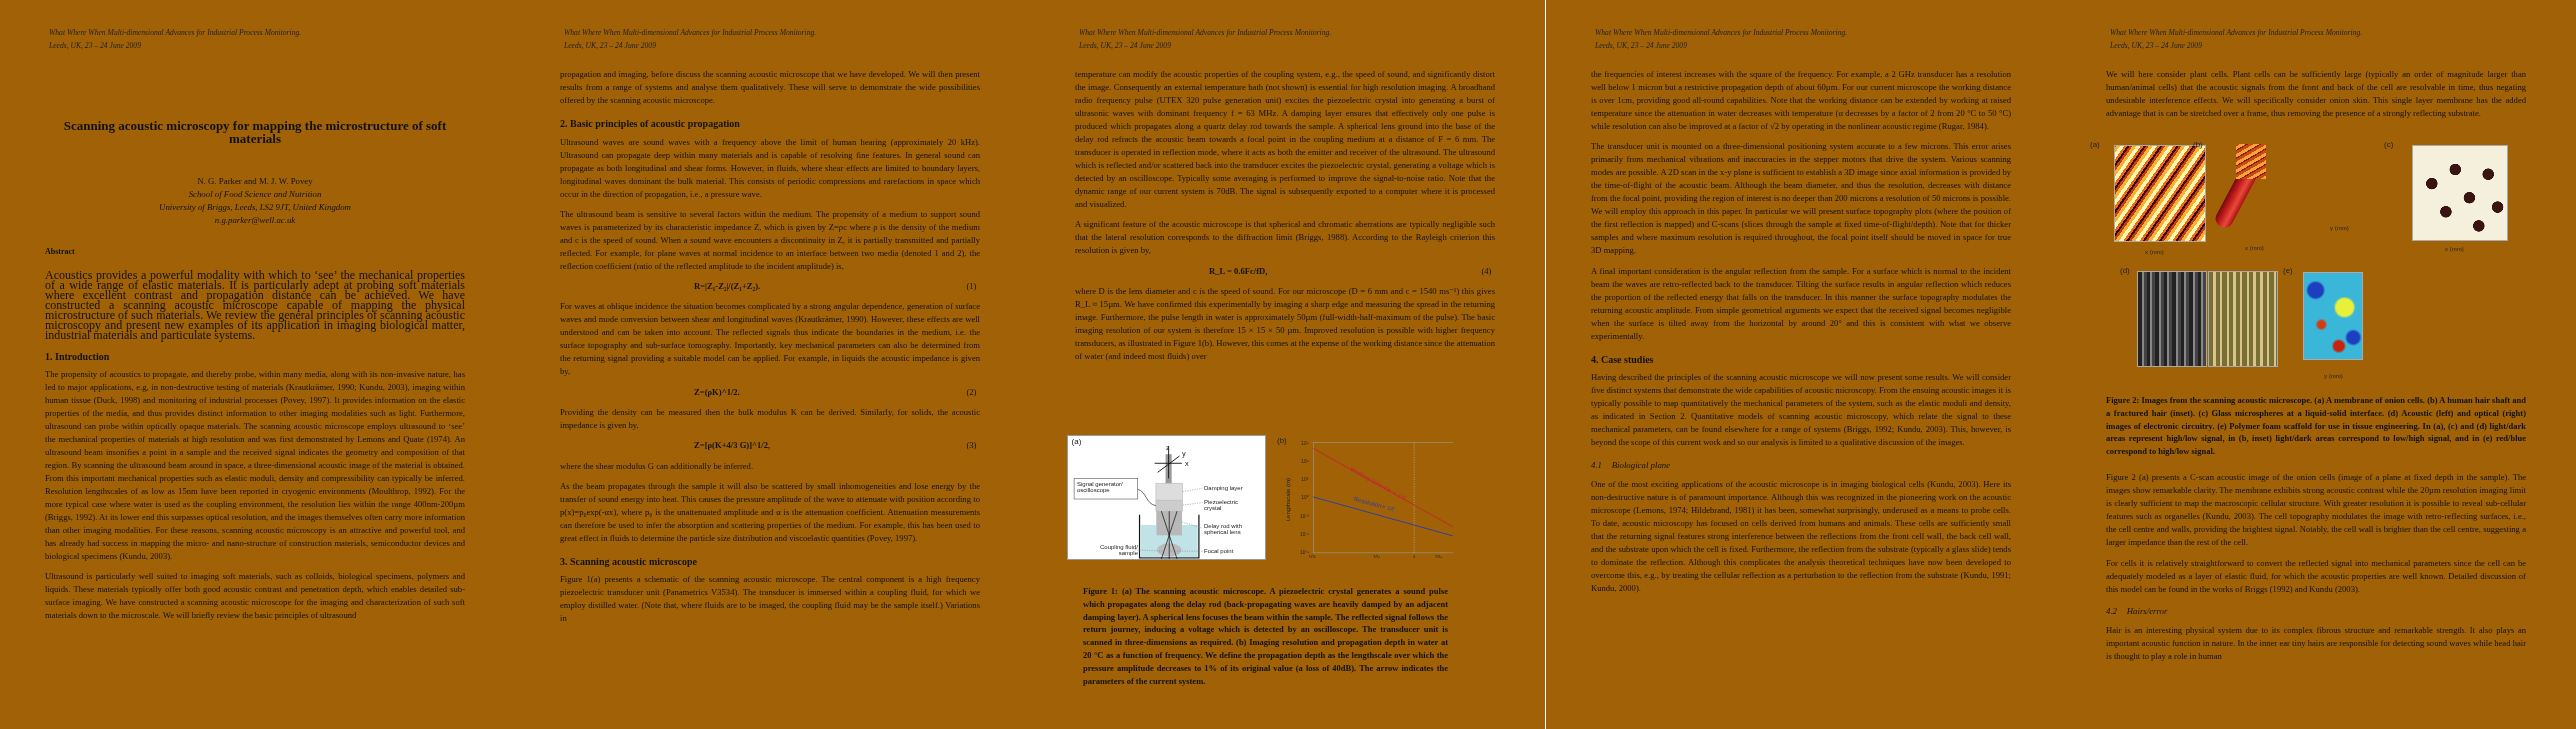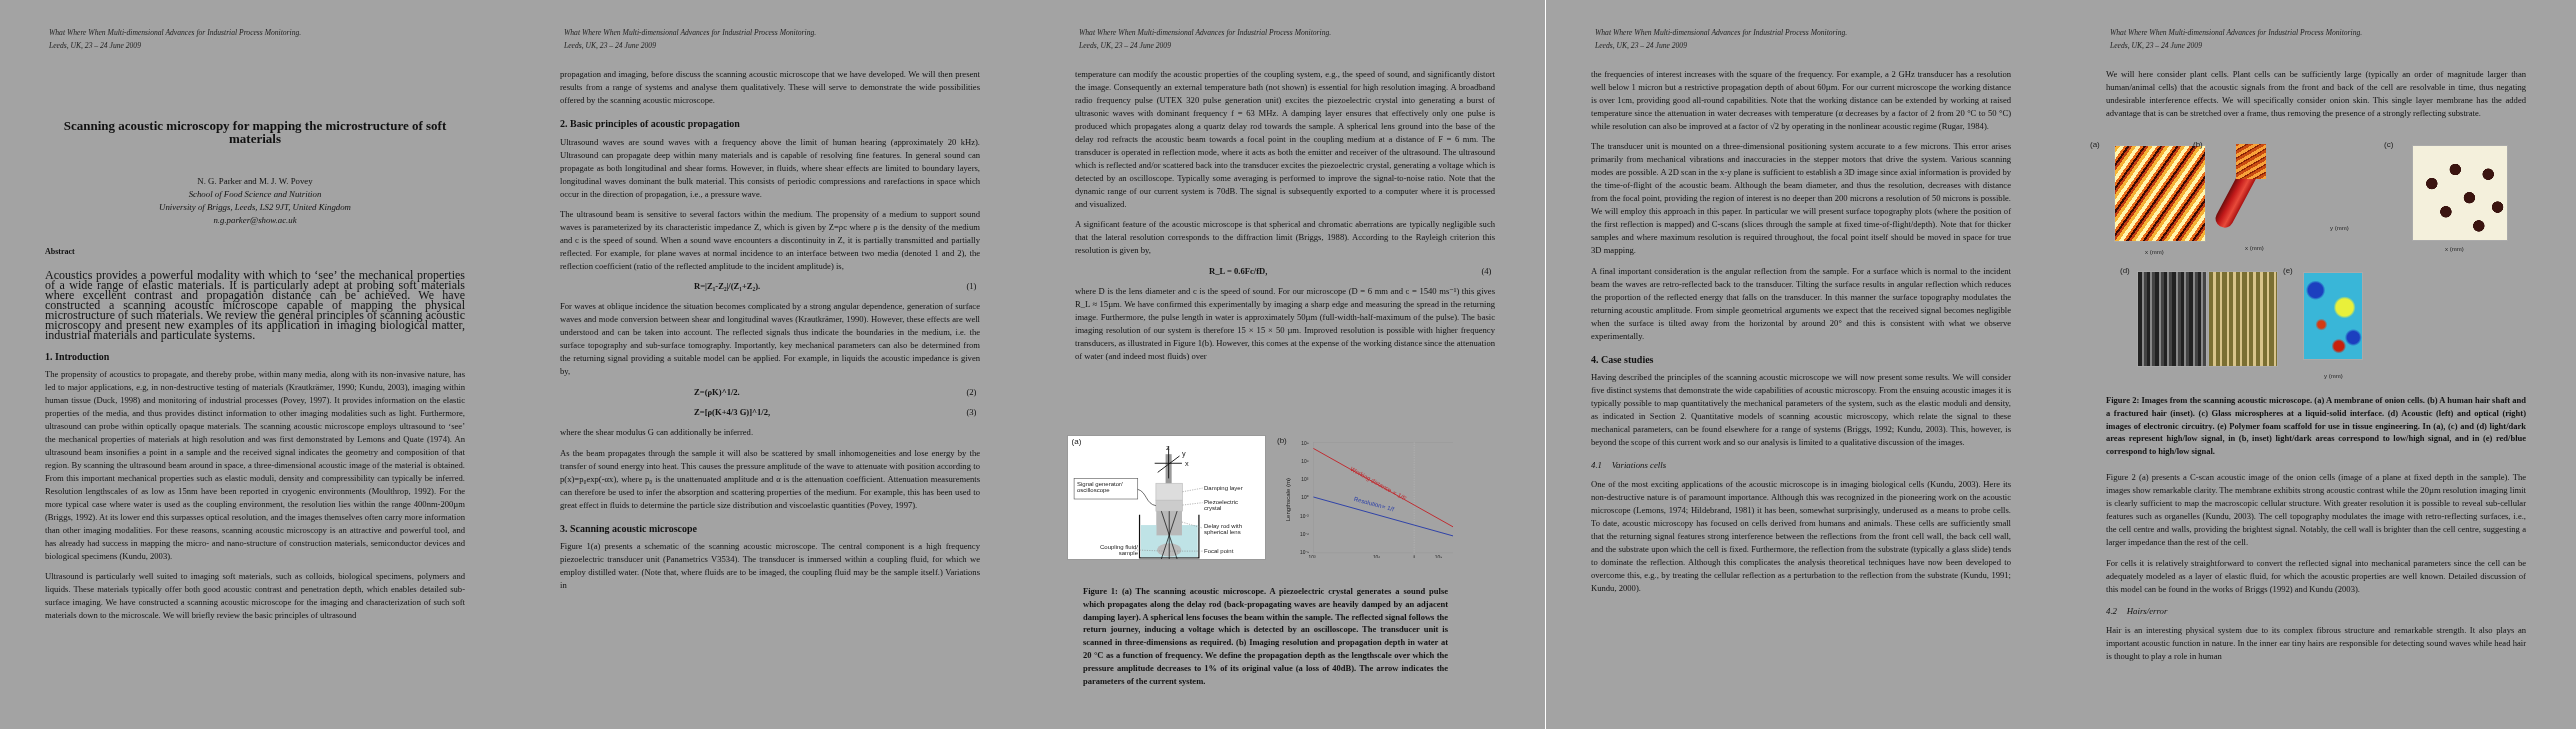--- a/index.html
+++ b/index.html
@@ -1,17 +1,17 @@
 <!DOCTYPE html>
 <html style="font-size:9.7px"><head>
 <meta charset="utf-8">
 <style>
   html,body{margin:0;padding:0;background:#fff;}
   body{width:2576px;height:729px;overflow:hidden;position:relative;font-family:"Liberation Serif","DejaVu Serif",serif;color:#111;}
-  .page{position:absolute;top:0;width:515px;height:729px;background:#a3a3a3;}
+  .page{position:absolute;top:0;width:515px;height:729px;background:#a16207;}
   .inner{position:absolute;left:45px;top:0;width:420px;}
   .hdr{position:absolute;left:49px;top:27px;font-style:italic;font-size:7.6px;line-height:12.8px;color:#222;}
   .body{font-size:8.6px;line-height:13px;text-align:justify;}
   .body p{margin:0 0 7.3px 0;}
   h2{font-size:10px;font-weight:bold;margin:11px 0 5.5px 0;line-height:12px;}
   h3{font-size:8.8px;font-style:italic;font-weight:normal;margin:9.7px 0 6px 0;}
   h3 .num{display:inline-block;width:20.7px;}
   .title{text-align:center;font-weight:bold;font-size:13px;line-height:12.8px;margin-top:120px;}
   .authors{text-align:center;font-size:8.8px;line-height:13px;margin-top:29px;}
   .authors .it{font-style:italic;}
@@ -35,21 +35,21 @@
   <div class="hdr">
     <div>What Where When Multi-dimensional Advances for Industrial Process Monitoring.</div>
     <div>Leeds, UK, 23 – 24 June 2009</div>
   </div>
   <div class="inner">
     <div class="title" style="padding:0 18px;">Scanning acoustic microscopy for mapping the microstructure of soft materials</div>
     <div class="authors">
       <div>N. G. Parker and M. J. W. Povey</div>
       <div class="it">School of Food Science and Nutrition</div>
       <div class="it">University of Briggs, Leeds, LS2 9JT, United Kingdom</div>
-      <div class="it">n.g.parker@show.ac.uk</div>
+      <div class="it">n.g.parker@well.ac.uk</div>
     </div>
     <div class="abs-h">Abstract</div>
     <div class="abstract">Acoustics provides a powerful modality with which to ‘see’ the mechanical properties of a wide range of elastic materials. It is particularly adept at probing soft materials where excellent contrast and propagation distance can be achieved. We have constructed a scanning acoustic microscope capable of mapping the physical microstructure of such materials. We review the general principles of scanning acoustic microscopy and present new examples of its application in imaging biological matter, industrial materials and particulate systems.</div>
     <div class="body">
       <h2>1. Introduction</h2>
       <p>The propensity of acoustics to propagate, and thereby probe, within many media, along with its non-invasive nature, has led to major applications, e.g, in non-destructive testing of materials (Krautkrämer, 1990; Kundu, 2003), imaging within human tissue (Duck, 1998) and monitoring of industrial processes (Povey, 1997). It provides information on the elastic properties of the media, and thus provides distinct information to other imaging modalities such as light. Furthermore, ultrasound can probe within optically opaque materials. The scanning acoustic microscope employs ultrasound to ‘see’ the mechanical properties of materials at high resolution and was first demonstrated by Lemons and Quate (1974). An ultrasound beam insonifies a point in a sample and the received signal indicates the geometry and composition of that region. By scanning the ultrasound beam around in space, a three-dimensional acoustic image of the material is obtained. From this important mechanical properties such as elastic moduli, density and compressibility can typically be inferred. Resolution lengthscales of as low as 15nm have been reported in cryogenic environments (Moulthrop, 1992). For the more typical case where water is used as the coupling environment, the resolution lies within the range 400nm-200µm (Briggs, 1992). At its lower end this surpasses optical resolution, and the images themselves often carry more information than other imaging modalities. For these reasons, scanning acoustic microscopy is an attractive and powerful tool, and has already had success in mapping the micro- and nano-structure of construction materials, semiconductor devices and biological specimens (Kundu, 2003).</p>
       <p>Ultrasound is particularly well suited to imaging soft materials, such as colloids, biological specimens, polymers and liquids. These materials typically offer both good acoustic contrast and penetration depth, which enables detailed sub-surface imaging. We have constructed a scanning acoustic microscope for the imaging and characterization of such soft materials down to the microscale. We will briefly review the basic principles of ultrasound</p>
     </div>
   </div>
 </div>
@@ -66,20 +66,21 @@
     <p>The ultrasound beam is sensitive to several factors within the medium. The propensity of a medium to support sound waves is parameterized by its characteristic impedance Z, which is given by Z=ρc where ρ is the density of the medium and c is the speed of sound. When a sound wave encounters a discontinuity in Z, it is partially transmitted and partially reflected. For example, for plane waves at normal incidence to an interface between two media (denoted 1 and 2), the reflection coefficient (ratio of the reflected amplitude to the incident amplitude) is,</p>
     <div class="eq">
         <span class="lhs">R=|Z₁-Z₂|/(Z₁+Z₂).</span>
         <span class="no">(1)</span>
       </div>
     <p>For waves at oblique incidence the situation becomes complicated by a strong angular dependence, generation of surface waves and mode conversion between shear and longitudinal waves (Krautkrämer, 1990). However, these effects are well understood and can be taken into account. The reflected signals thus indicate the boundaries in the medium, i.e. the surface topography and sub-surface tomography. Importantly, key mechanical parameters can also be determined from the returning signal providing a suitable model can be applied. For example, in liquids the acoustic impedance is given by,</p>
     <div class="eq">
         <span class="lhs">Z=(ρK)^1/2.</span>
         <span class="no">(2)</span>
       </div>
+    <p>Providing the density can be measured then the bulk modulus K can be derived. Similarly, for solids, the acoustic impedance is given by,</p>
     <div class="eq">
         <span class="lhs">Z=[ρ(K+4/3 G)]^1/2,</span>
         <span class="no">(3)</span>
       </div>
     <p>where the shear modulus G can additionally be inferred.</p>
     <p>As the beam propagates through the sample it will also be scattered by small inhomogeneities and lose energy by the transfer of sound energy into heat. This causes the pressure amplitude of the wave to attenuate with position according to p(x)=p₀exp(-αx), where p₀ is the unattenuated amplitude and α is the attenuation coefficient. Attenuation measurements can therefore be used to infer the absorption and scattering properties of the medium. For example, this has been used to great effect in fluids to determine the particle size distribution and viscoelastic quantities (Povey, 1997).</p>
     <h2>3. Scanning acoustic microscope</h2>
     <p>Figure 1(a) presents a schematic of the scanning acoustic microscope. The central component is a high frequency piezoelectric transducer unit (Panametrics V3534). The transducer is immersed within a coupling fluid, for which we employ distilled water. (Note that, where fluids are to be imaged, the coupling fluid may be the sample itself.) Variations in</p>
   </div>
 </div>
@@ -168,21 +169,21 @@
   <div class="hdr">
     <div>What Where When Multi-dimensional Advances for Industrial Process Monitoring.</div>
     <div>Leeds, UK, 23 – 24 June 2009</div>
   </div>
   <div class="inner body" style="top:68px">
     <p>the frequencies of interest increases with the square of the frequency. For example, a 2 GHz transducer has a resolution well below 1 micron but a restrictive propagation depth of about 60µm. For our current microscope the working distance is over 1cm, providing good all-round capabilities. Note that the working distance can be extended by working at raised temperature since the attenuation in water decreases with temperature (α decreases by a factor of 2 from 20 °C to 50 °C) while resolution can also be improved at a factor of √2 by operating in the nonlinear acoustic regime (Rugar, 1984).</p>
     <p>The transducer unit is mounted on a three-dimensional positioning system accurate to a few microns. This error arises primarily from mechanical vibrations and inaccuracies in the stepper motors that drive the system. Various scanning modes are possible. A 2D scan in the x-y plane is sufficient to establish a 3D image since axial information is provided by the time-of-flight of the acoustic beam. Although the beam diameter, and thus the resolution, decreases with distance from the focal point, providing the region of interest is no deeper than 200 microns a resolution of 50 microns is possible. We will employ this approach in this paper. In particular we will present surface topography plots (where the position of the first reflection is mapped) and C-scans (slices through the sample at fixed time-of-flight/depth). Note that for thicker samples and where maximum resolution is required throughout, the focal point itself should be moved in space for true 3D mapping.</p>
     <p>A final important consideration is the angular reflection from the sample. For a surface which is normal to the incident beam the waves are retro-reflected back to the transducer. Tilting the surface results in angular reflection which reduces the proportion of the reflected energy that falls on the transducer. In this manner the surface topography modulates the returning acoustic amplitude. From simple geometrical arguments we expect that the received signal becomes negligible when the surface is tilted away from the horizontal by around 20° and this is consistent with what we observe experimentally.</p>
     <h2>4. Case studies</h2>
     <p>Having described the principles of the scanning acoustic microscope we will now present some results. We will consider five distinct systems that demonstrate the wide capabilities of acoustic microscopy. From the ensuing acoustic images it is typically possible to map quantitatively the mechanical parameters of the system, such as the elastic moduli and density, as indicated in Section 2. Quantitative models of scanning acoustic microscopy, which relate the signal to these mechanical parameters, can be found elsewhere for a range of systems (Briggs, 1992; Kundu, 2003). This, however, is beyond the scope of this current work and so our analysis is limited to a qualitative discussion of the images.</p>
-    <h3><span class="num">4.1</span><span>Variations cells</span></h3>
+    <h3><span class="num">4.1</span><span>Biological plane</span></h3>
     <p>One of the most exciting applications of the acoustic microscope is in imaging biological cells (Kundu, 2003). Here its non-destructive nature is of paramount importance. Although this was recognized in the pioneering work on the acoustic microscope (Lemons, 1974; Hildebrand, 1981) it has been, somewhat surprisingly, underused as a means to probe cells. To date, acoustic microscopy has focused on cells derived from humans and animals. These cells are sufficiently small that the returning signal features strong interference between the reflections from the front cell wall, the back cell wall, and the substrate upon which the cell is fixed. Furthermore, the reflection from the substrate (typically a glass slide) tends to dominate the reflection. Although this complicates the analysis theoretical techniques have now been developed to overcome this, e.g., by treating the cellular reflection as a perturbation to the reflection from the substrate (Kundu, 1991; Kundu, 2000).</p>
   </div>
 </div>
 
 <div class="page" style="left:2061px">
   <div class="hdr">
     <div>What Where When Multi-dimensional Advances for Industrial Process Monitoring.</div>
     <div>Leeds, UK, 23 – 24 June 2009</div>
   </div>
   <div class="inner body" style="top:68px">

